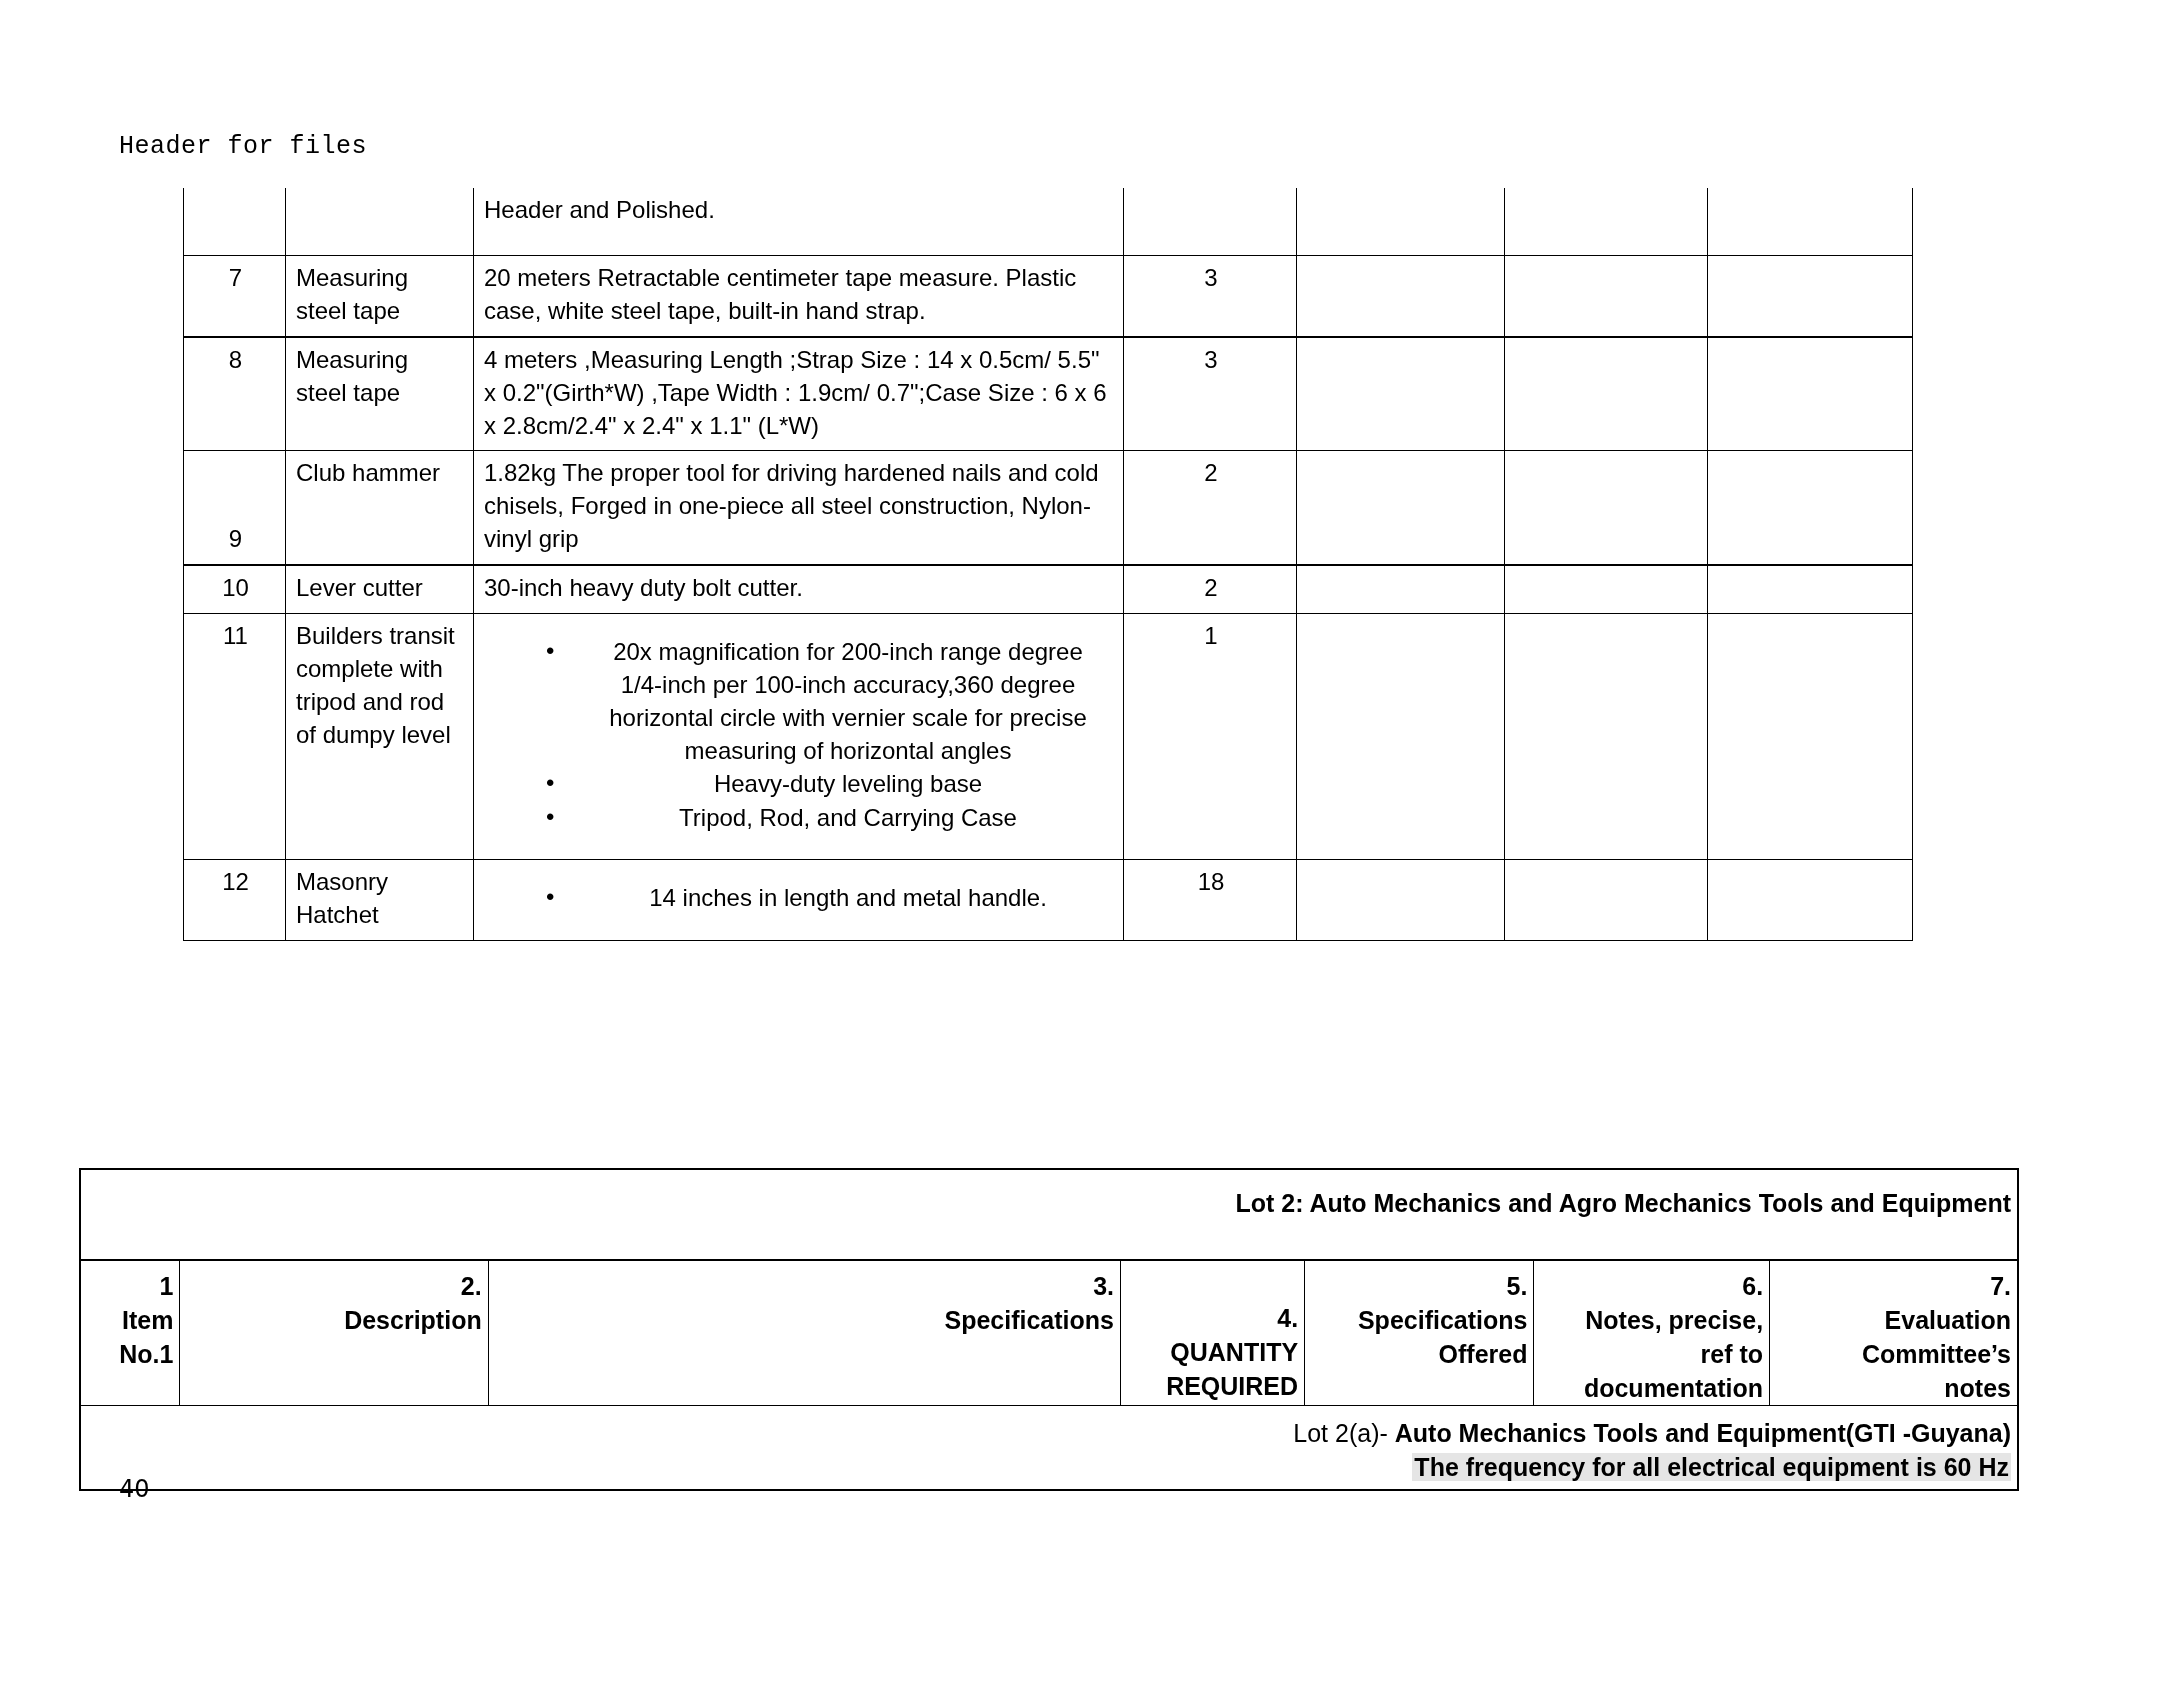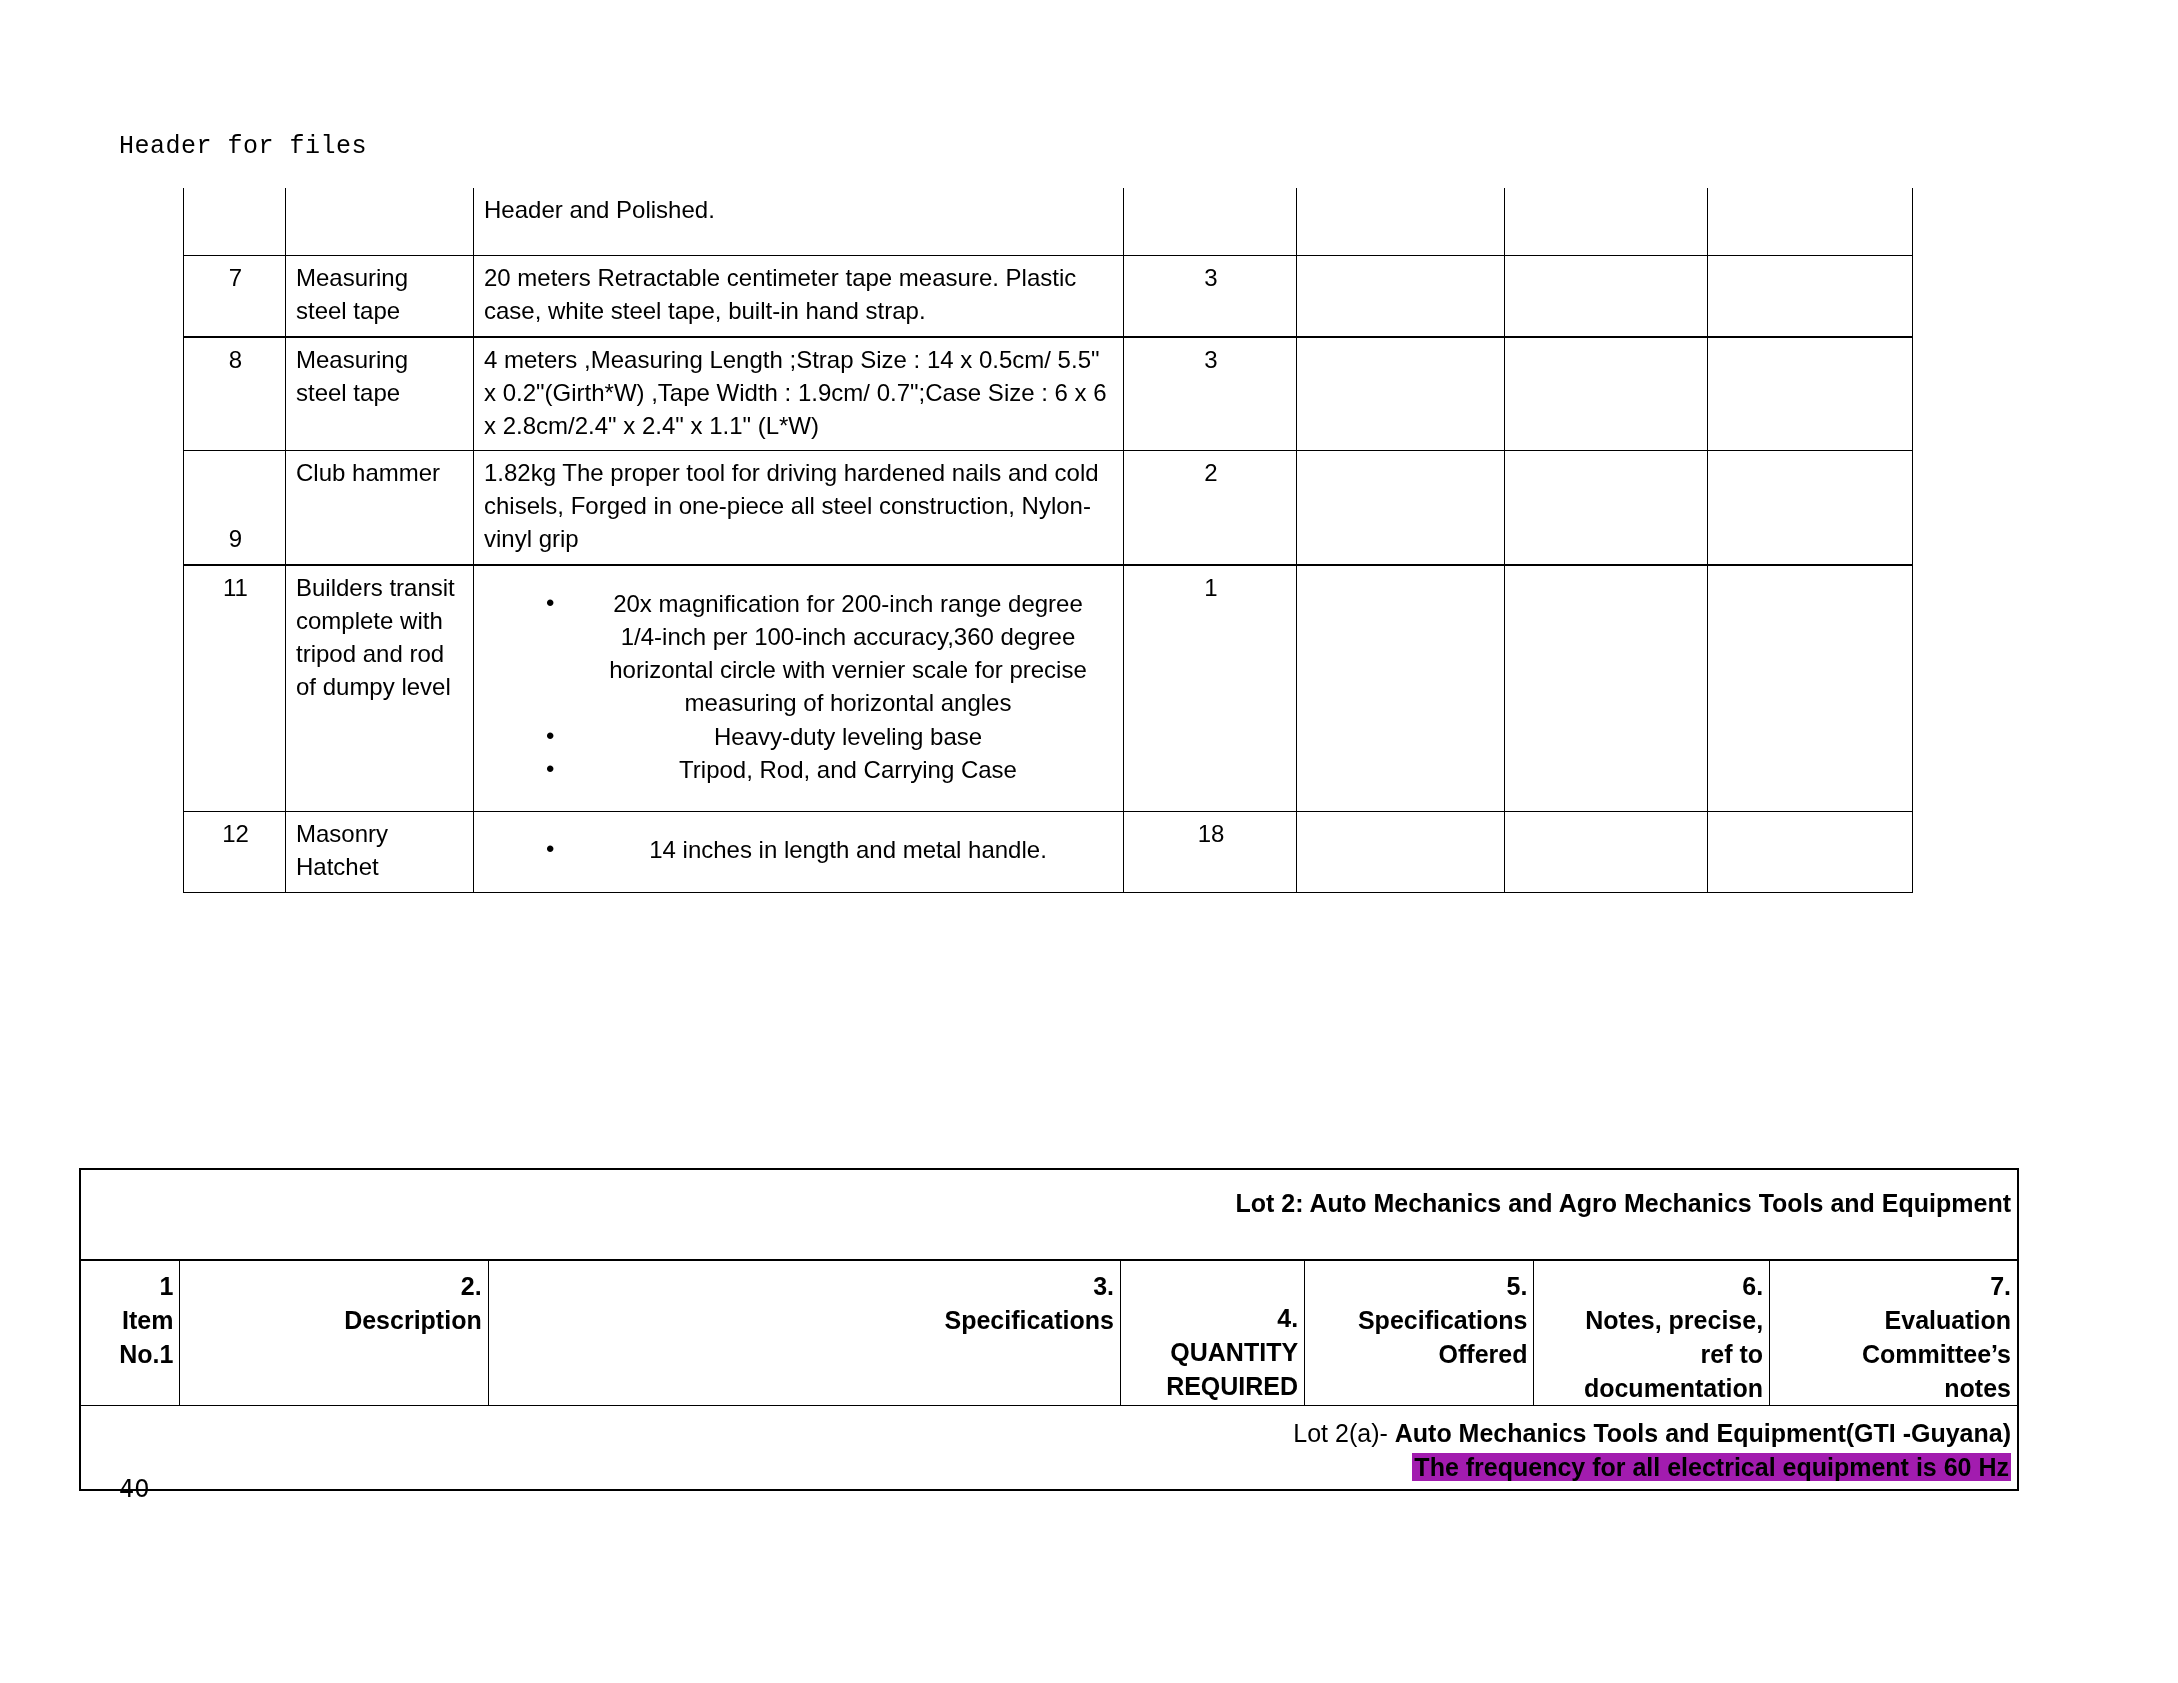--- a/index.html
+++ b/index.html
@@ -147,21 +147,21 @@
     height: 73px;
     border-left: none !important;
     border-right: none !important;
     border-bottom: none !important;
     padding-top: 10px !important;
     line-height: 1.35;
   }
   .lot-sub-cell .b { font-weight: bold; }
   .hl {
     font-weight: bold;
-    background: #a21caf;
+    background: #e5e5e5;
     padding: 0 2px;
   }
 </style>
 </head>
 <body>
 
 <div class="page-header">Header for files</div>
 
 <table class="top-table">
   <colgroup>
@@ -208,20 +208,29 @@
     <tr>
       <td class="c-item cell-bottom thick-bottom">9</td>
       <td class="c-desc thick-bottom">Club hammer</td>
       <td class="c-spec thick-bottom">1.82kg The proper tool for driving hardened nails and cold chisels, Forged in one-piece all steel construction, Nylon-vinyl grip</td>
       <td class="c-qty thick-bottom">2</td>
       <td class="thick-bottom"></td>
       <td class="thick-bottom"></td>
       <td class="thick-bottom"></td>
     </tr>
 
+    <tr>
+      <td class="c-item cell-bottom thick-top">10</td>
+      <td class="c-desc thick-top">Lever cutter</td>
+      <td class="c-spec thick-top">30-inch heavy duty bolt cutter.</td>
+      <td class="c-qty thick-top">2</td>
+      <td class="thick-top"></td>
+      <td class="thick-top"></td>
+      <td class="thick-top"></td>
+    </tr>
 
     <tr>
       <td class="c-item">11</td>
       <td class="c-desc">Builders transit complete with tripod and rod of dumpy level</td>
       <td class="c-spec">
         <ul class="spec-list">
           <li>20x magnification for 200-inch range degree 1/4-inch per 100-inch accuracy,360 degree horizontal circle with vernier scale for precise measuring of horizontal angles</li>
           <li> Heavy-duty leveling base</li>
           <li>Tripod, Rod, and Carrying Case</li>
         </ul>

